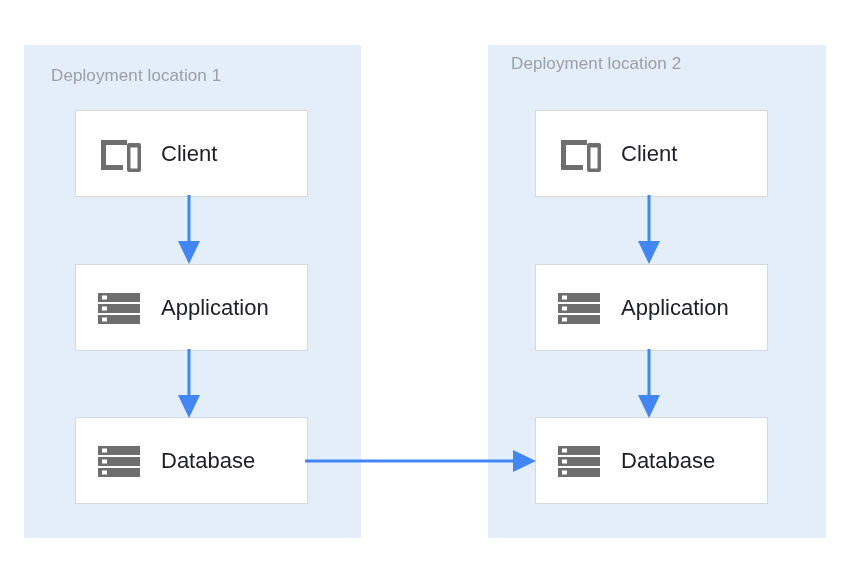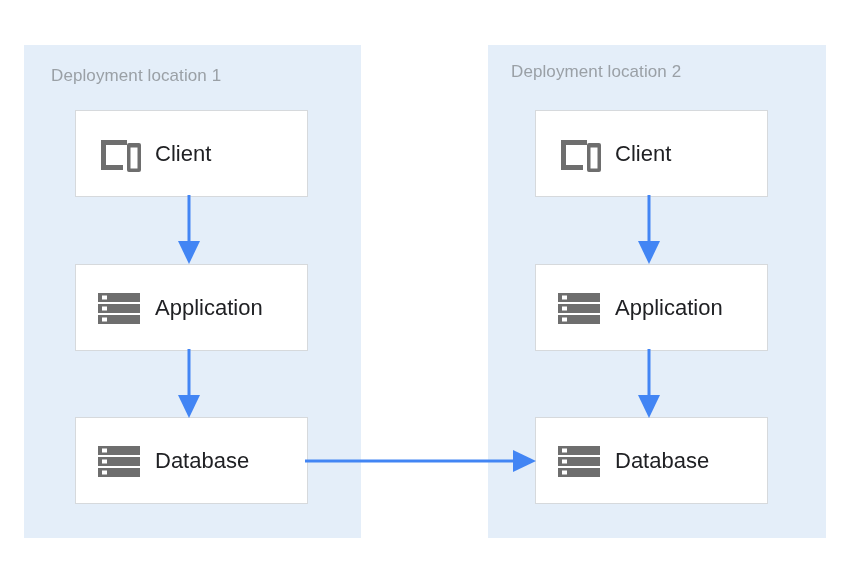--- a/index.html
+++ b/index.html
@@ -25,39 +25,39 @@
   #zone-2 { left: 488px; top: 45px; width: 338px; height: 493px; }
 
   .zone-label {
     position: absolute;
     font-size: 17px;
     color: #9aa0a6;
     letter-spacing: 0.1px;
     white-space: nowrap;
   }
   #zone-1-label { left: 51px;  top: 66px; }
-  #zone-2-label { left: 511px; top: 62px; }
+  #zone-2-label { left: 511px; top: 54px; }
 
   .node-card {
     position: absolute;
     background: #ffffff;
     border: 1px solid #d6d9dc;
     box-sizing: border-box;
     display: flex;
     align-items: center;
   }
   .node-icon {
     width: 44px;
     height: 44px;
     margin-left: 21px;
     flex: 0 0 auto;
     display: block;
   }
   .node-label {
-    margin-left: 14px;
+    margin-left: 20px;
     font-size: 22px;
     color: #202124;
     white-space: nowrap;
   }
 
   
   #card-client-1      { left: 75px;  top: 110px; width: 233px; height: 87px; }
   #card-application-1 { left: 75px;  top: 264px; width: 233px; height: 87px; }
   #card-database-1    { left: 75px;  top: 417px; width: 233px; height: 87px; }
   

